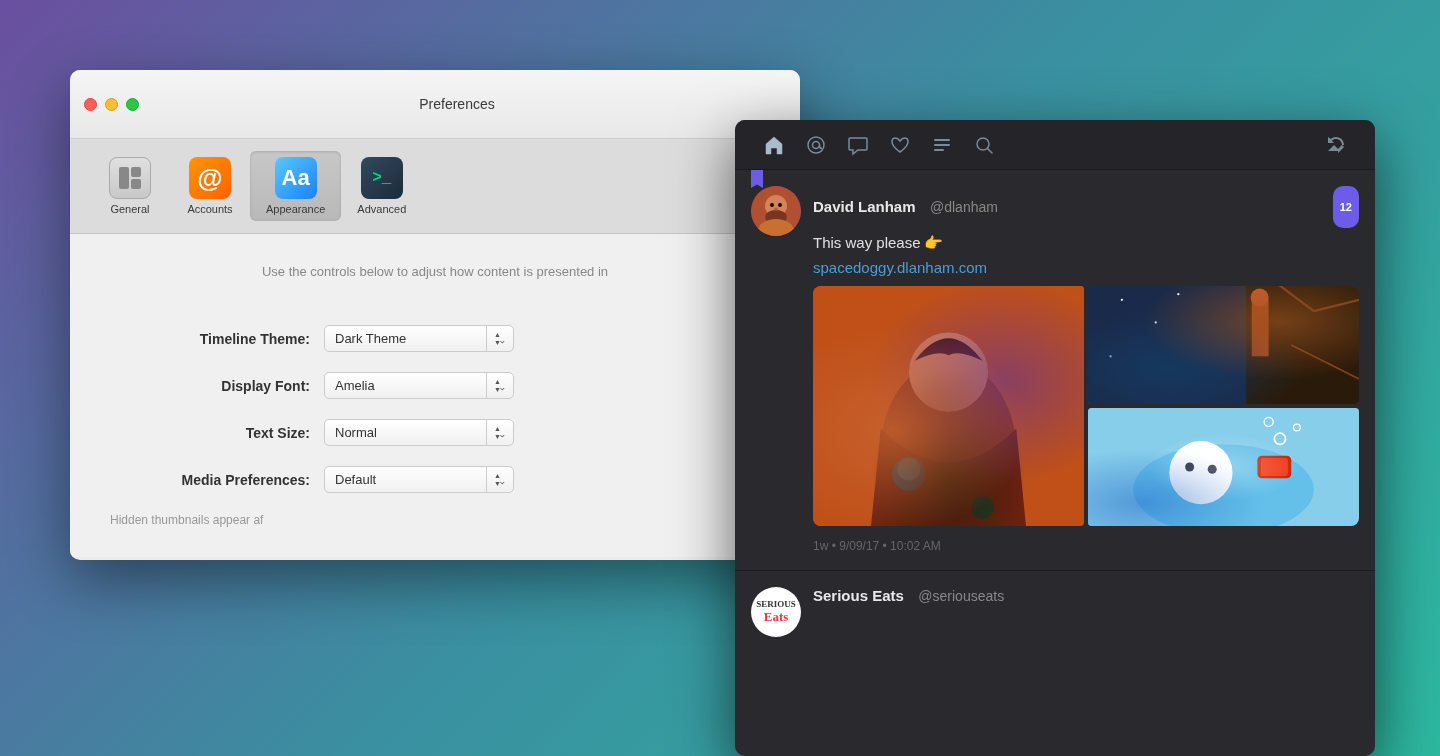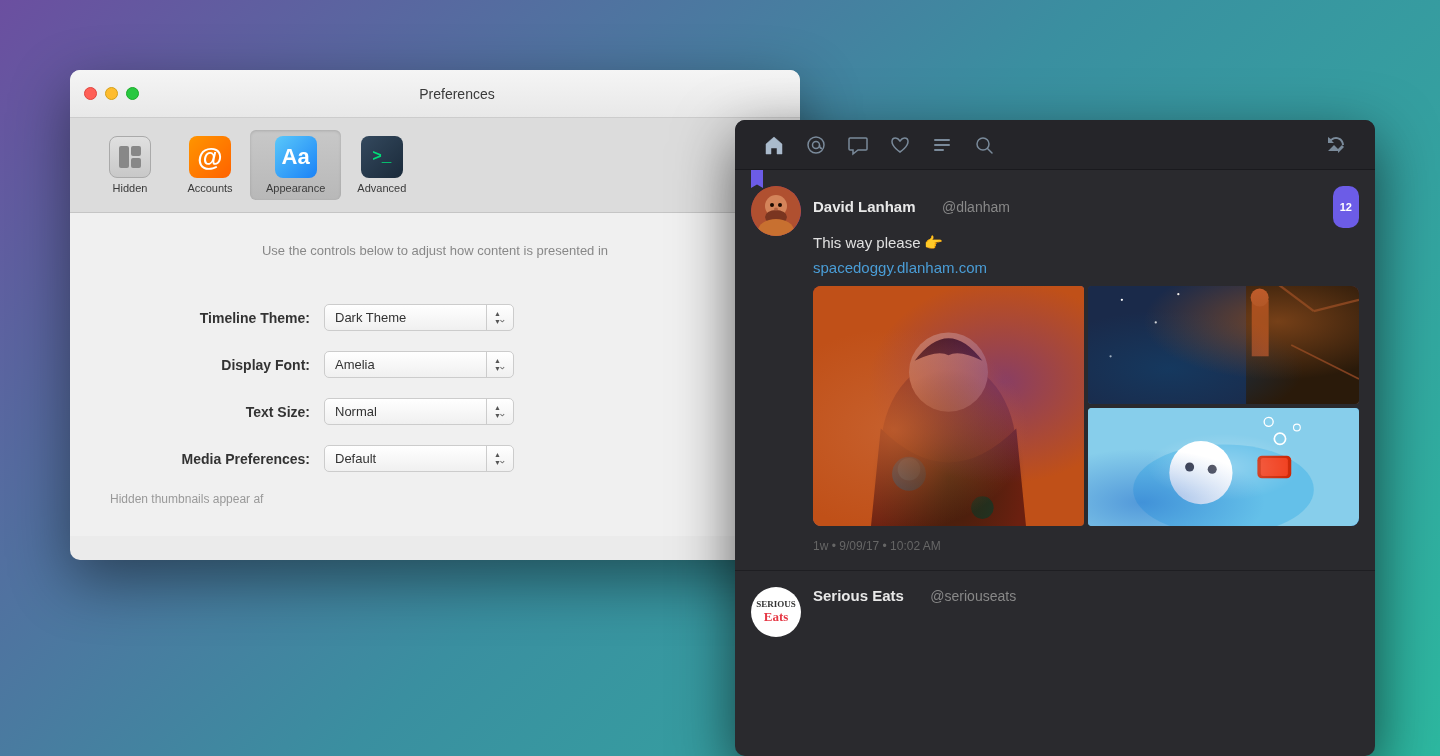--- a/index.html
+++ b/index.html
@@ -21,21 +21,21 @@
       width: 730px;
       height: 490px;
       background: #ebebeb;
       border-radius: 10px;
       box-shadow: 0 20px 60px rgba(0,0,0,0.45);
       overflow: hidden;
     }
 
     .title-bar {
       background: linear-gradient(to bottom, #f5f5f5, #e8e8e8);
-      height: 48px;
+      height: 69px;
       display: flex;
       align-items: center;
       justify-content: center;
       border-bottom: 1px solid #ccc;
       position: relative;
       padding-left: 44px;
     }
 
     .window-controls {
       position: absolute;
@@ -360,21 +360,21 @@
       display: flex;
       align-items: center;
       margin-bottom: 4px;
       justify-content: space-between;
     }
 
     .tweet-name {
       font-size: 15px;
       font-weight: 700;
       color: #e8e8e8;
-      margin-right: 22px;
+      margin-right: 10px;
     }
 
     .tweet-handle {
       font-size: 14px;
       color: #888;
     }
 
     .tweet-badge {
       background: #6c5ce7;
       color: white;
@@ -513,21 +513,21 @@
   <div class="prefs-toolbar">
 
     <div class="toolbar-item">
       <div class="toolbar-icon icon-general">
         <svg width="28" height="28" viewBox="0 0 28 28" fill="none">
           <rect x="3" y="3" width="10" height="22" rx="2" fill="#888"></rect>
           <rect x="15" y="3" width="10" height="10" rx="2" fill="#888"></rect>
           <rect x="15" y="15" width="10" height="10" rx="2" fill="#888"></rect>
         </svg>
       </div>
-      <span class="toolbar-label">Hidden</span>
+      <span class="toolbar-label">General</span>
     </div>
 
     <div class="toolbar-item">
       <div class="toolbar-icon icon-accounts">
         <span style="font-size:26px;font-weight:900;">@</span>
       </div>
       <span class="toolbar-label">Accounts</span>
     </div>
 
     <div class="toolbar-item active">

